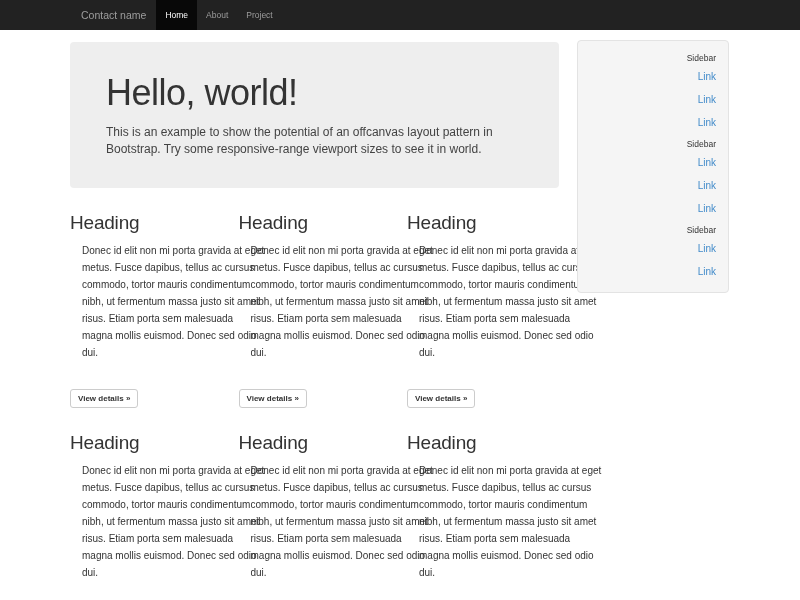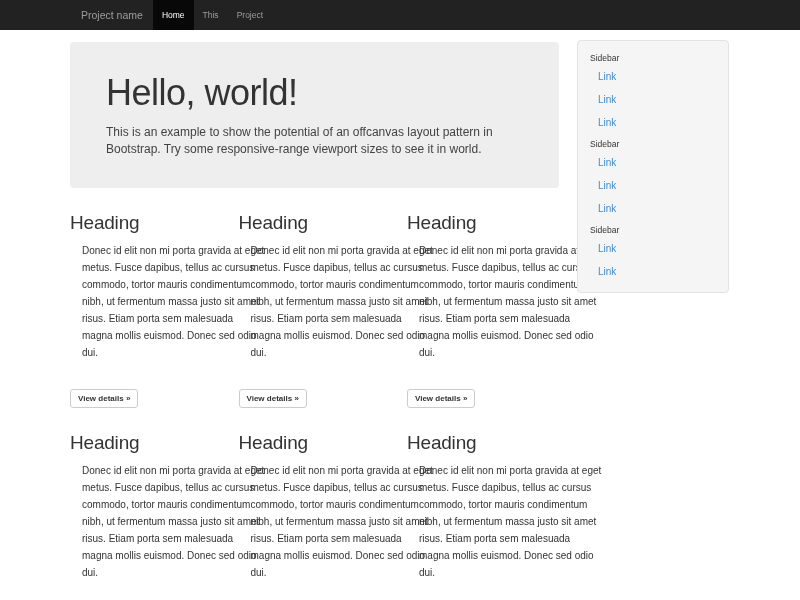--- a/index.html
+++ b/index.html
@@ -70,20 +70,21 @@
   }
 
   
   .sidebar {
     width: 152px; flex: none;
     margin-top: 10px;
     background: #f5f5f5;
     border: 1px solid #e3e3e3;
     border-radius: 4px;
     padding: 7px 0 9px;
+    text-align: right;
   }
   .sidebar-header {
     font-size: 8.5px; color: #333;
     padding: 5px 12px 2px;
   }
   .sidebar-link {
     display: block;
     font-size: 10px; color: #428bca; text-decoration: none;
     padding: 6px 12px 6px 20px;
   }
@@ -96,27 +97,27 @@
   footer p {
     margin: 10px 0 0; padding-left: 9px;
     font-size: 8.5px; color: #555;
   }
 </style>
 </head>
 <body>
 
 <nav class="navbar">
   <div class="navbar-inner">
-    <a class="brand">Project name</a>
+    <a class="brand">Contact name</a>
     <ul class="nav">
       <li class="active">
         <a>Home</a>
       </li>
       <li>
-        <a>This</a>
+        <a>About</a>
       </li>
       <li>
         <a>Project</a>
       </li>
     </ul>
   </div>
 </nav>
 
 <div class="container">
   <div class="row">

